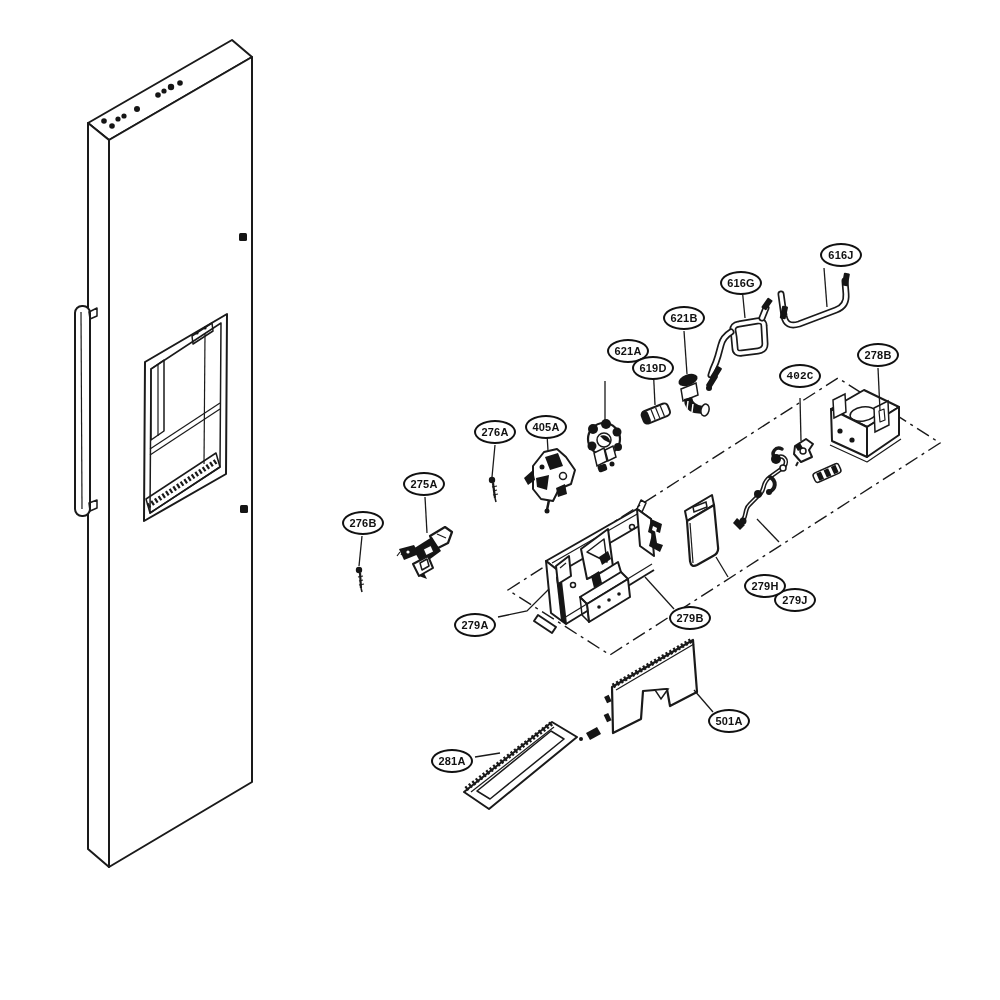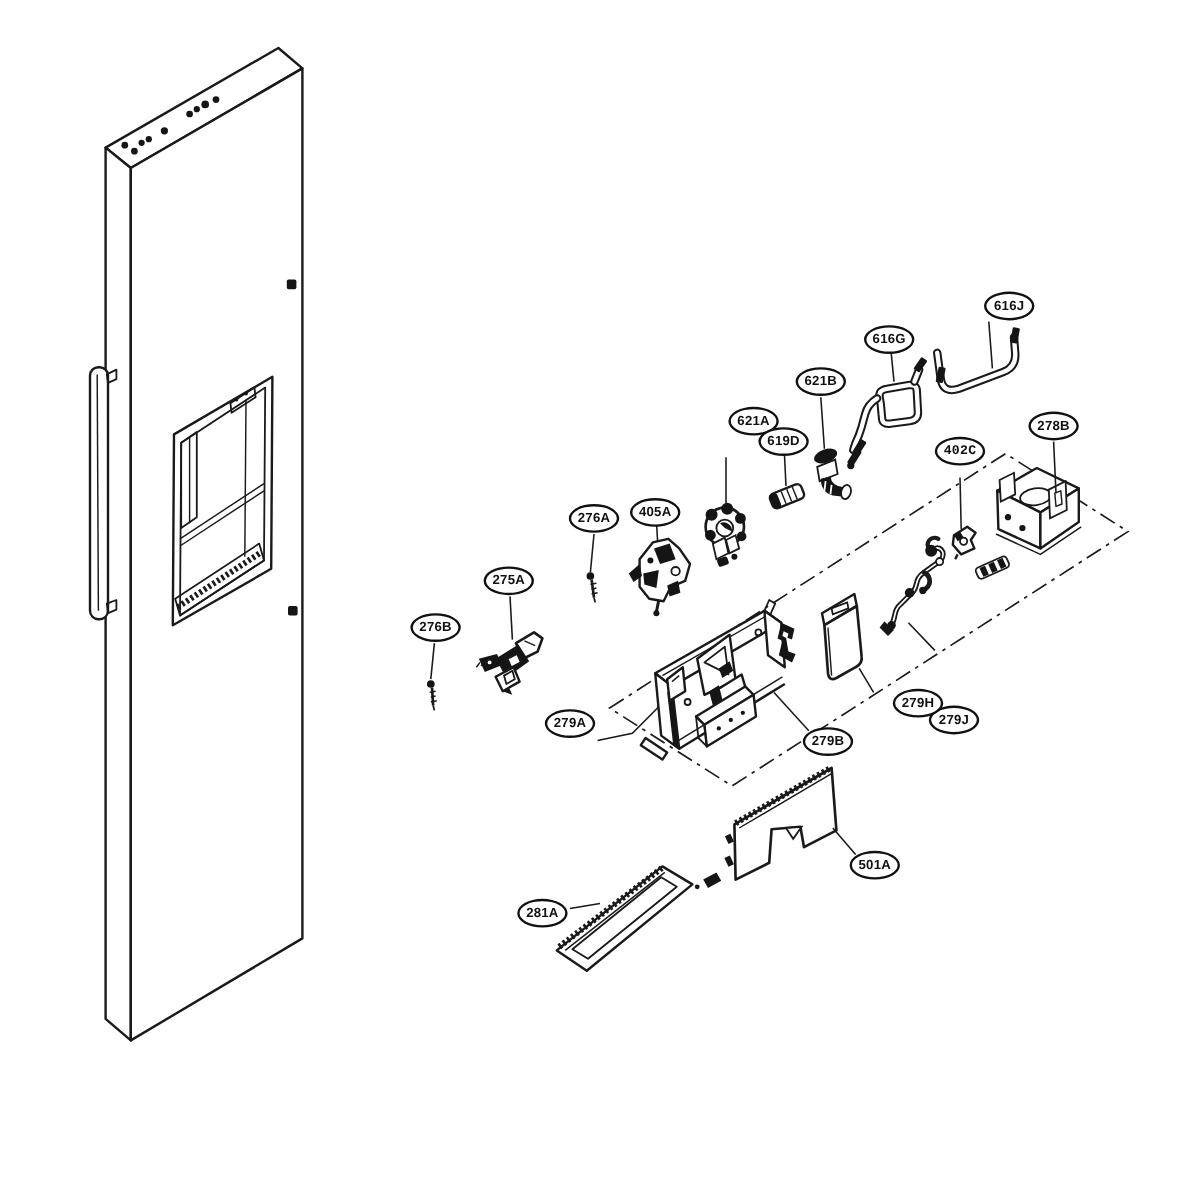--- a/index.html
+++ b/index.html
@@ -314,17 +314,17 @@
       <div class="callout" style="left: 612px; top: 356px; margin-left: 20px;">619D</div>
       <div class="callout" style="left: 525px; top: 391px; margin-top: 24px;">405A</div>
       <div class="callout" style="left: 474px; top: 420px;">276A</div>
       <div class="callout" style="left: 403px; top: 472px; text-align: center;">275A</div>
       <div class="callout" style="left: 342px; top: 511px;">276B</div>
       <div class="callout" style="left: 857px; top: 343px;">278B</div>
       <div class="callout" style="left: 779px; top: 364px; font-family: Liberation Mono, monospace;">402C</div>
       <div class="callout" style="left: 774px; top: 540px; margin-top: 48px;">279J</div>
       <div class="callout" style="left: 720px; top: 574px; margin-left: 24px;">279H</div>
       <div class="callout" style="left: 669px; top: 606px;">279B</div>
-      <div class="callout" style="left: 454px; top: 591px;">279A</div>
+      <div class="callout" style="left: 454px; top: 613px;">279A</div>
       <div class="callout" style="left: 431px; top: 749px;">281A</div>
       <div class="callout" style="left: 708px; top: 709px;">501A</div>
     </div>
 </div>
 
 </body></html>

